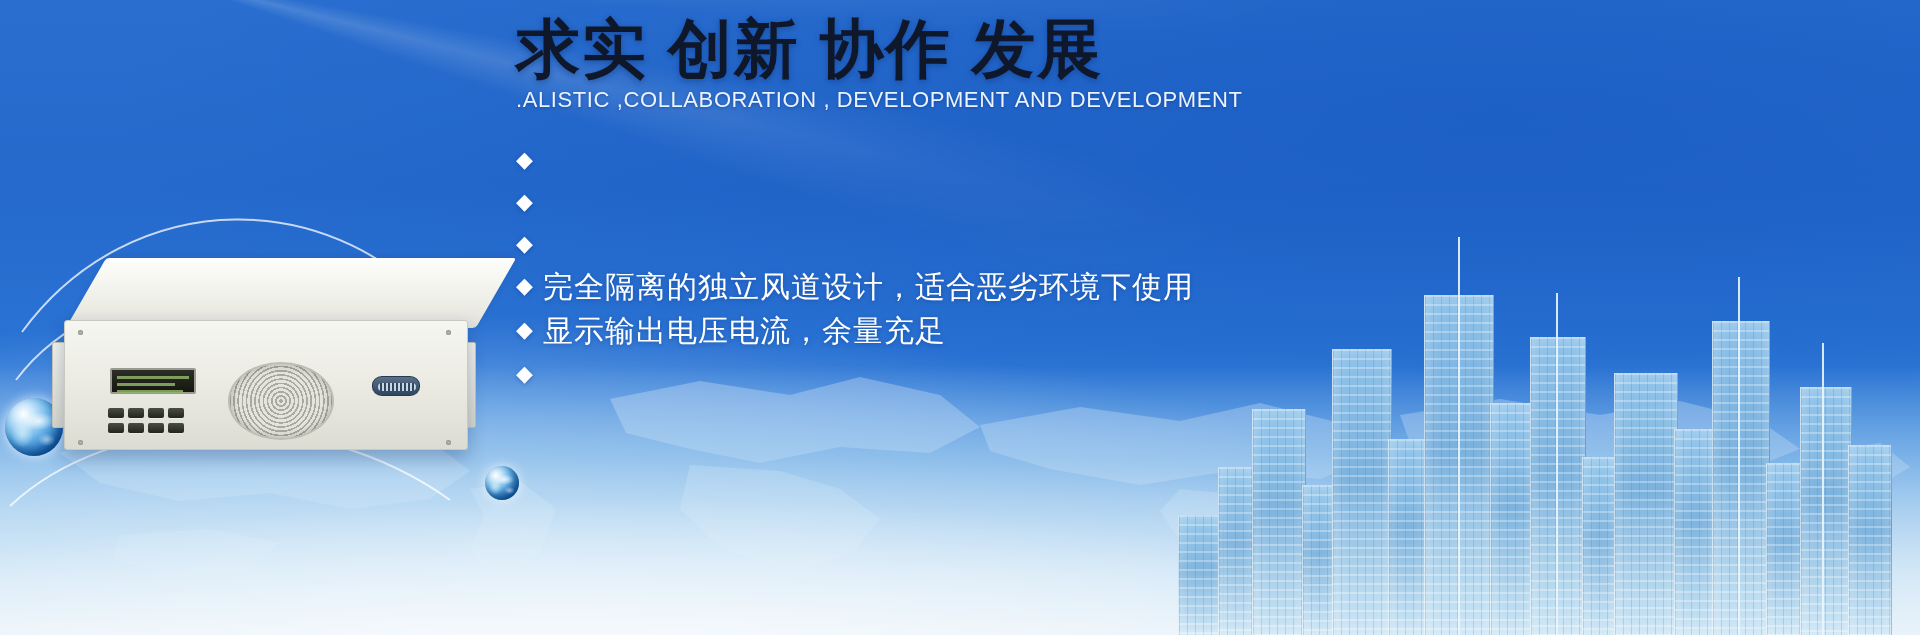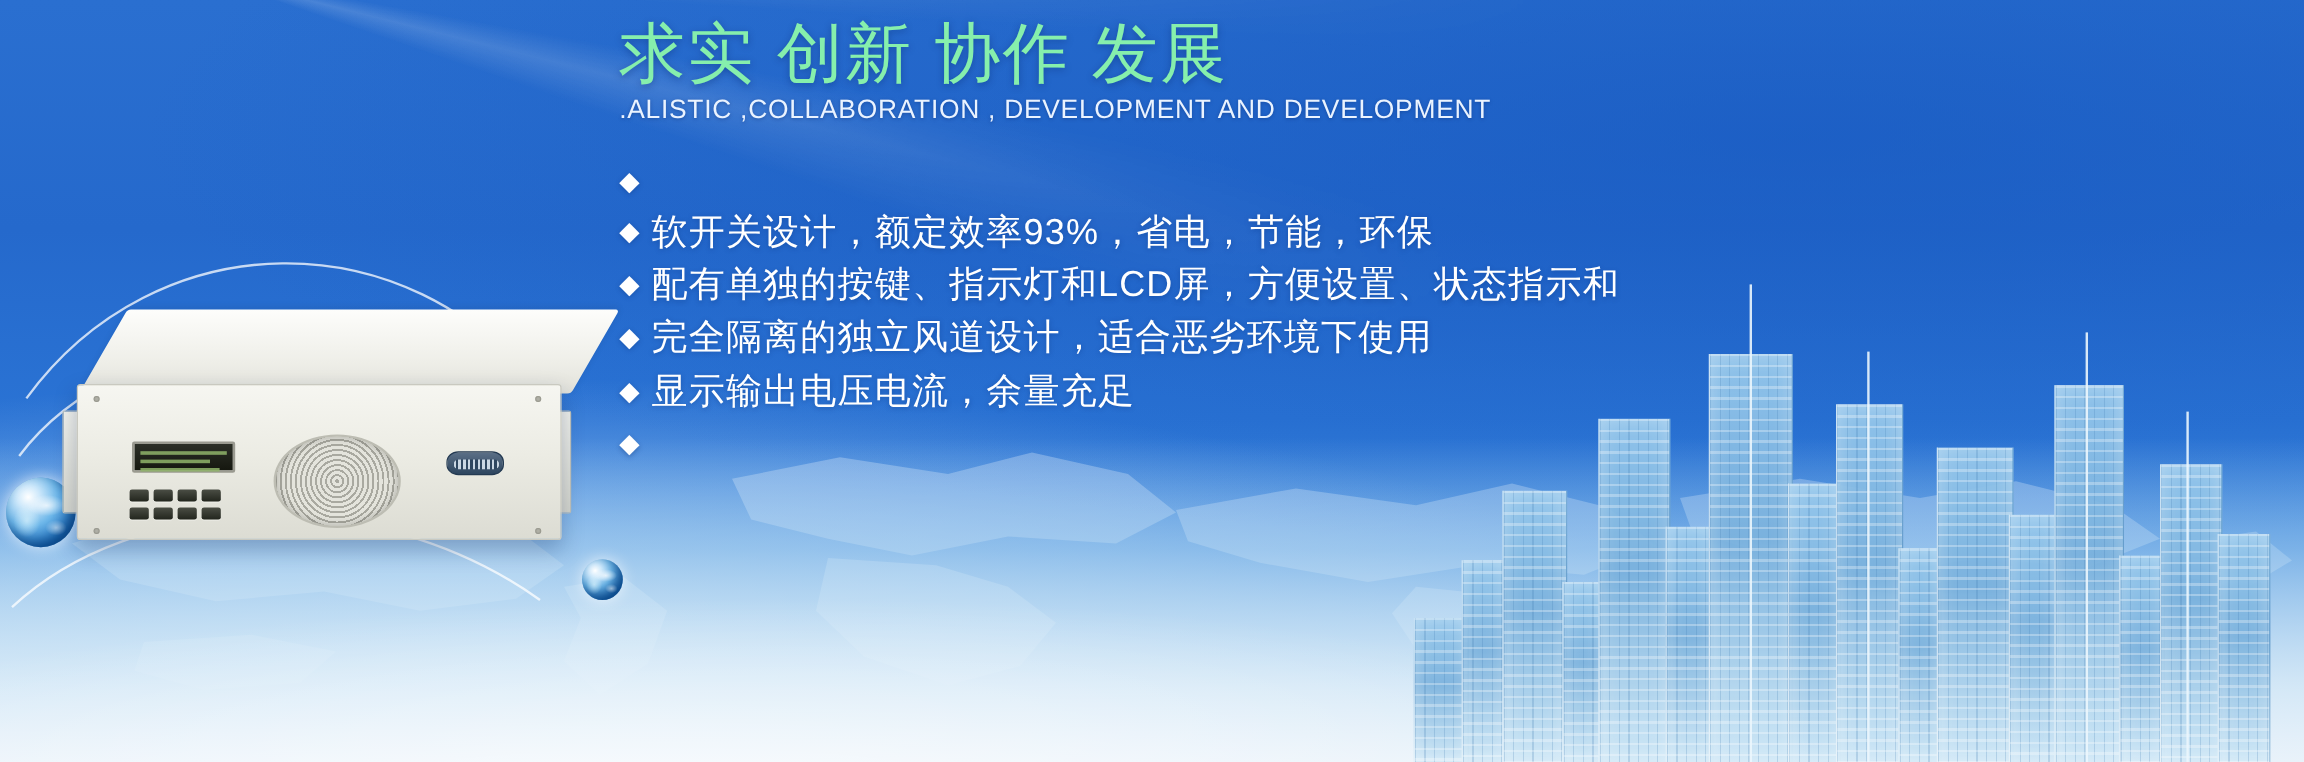--- a/index.html
+++ b/index.html
@@ -46,21 +46,21 @@
     background:linear-gradient(180deg, rgba(150,198,236,0) 0%, rgba(176,214,240,.55) 35%, rgba(219,236,248,.92) 78%, #e9f2fa 100%);
   }
   #ground-sheen{
     position:absolute;left:-10%;bottom:-60px;width:120%;height:300px;
     background:radial-gradient(60% 100% at 30% 100%, rgba(255,255,255,.85) 0%, rgba(255,255,255,0) 70%);
     transform:rotate(-2deg);
   }
   
   #copy{position:absolute;left:516px;top:16px;width:960px;}
   #headline{
-    color:#86efac;font-size:55px;font-weight:normal;line-height:1.05;letter-spacing:2px;
+    color:#0f172a;font-size:64px;font-weight:bold;line-height:1.05;letter-spacing:2px;
     text-shadow:0 2px 6px rgba(0,30,90,.35);white-space:nowrap;
   }
   #subhead{
     color:#eaf3ff;font-size:22px;letter-spacing:.6px;margin-top:4px;white-space:nowrap;
     text-shadow:0 1px 3px rgba(0,30,90,.35);
   }
   #bullets{margin-top:26px;}
   .bullet{
     display:flex;align-items:flex-start;color:#ffffff;font-size:30px;line-height:1.48;
     letter-spacing:1px;text-shadow:0 1px 4px rgba(0,40,110,.35);white-space:nowrap;
@@ -251,26 +251,24 @@
     <div id="subhead">.ALISTIC ,COLLABORATION , DEVELOPMENT AND DEVELOPMENT</div>
 
     <div id="bullets">
 
       <div class="bullet">
         <span class="diamond">◆</span>
       </div>
 
       <div class="bullet">
         <span class="diamond">◆</span>
-        <span>软开关设计，额定效率93%，省电，节能，环保</span>
-      </div>
-
-      <div class="bullet">
-        <span class="diamond">◆</span>
-        <span>配有单独的按键、指示灯和LCD屏，方便设置、状态指示和</span>
+      </div>
+
+      <div class="bullet">
+        <span class="diamond">◆</span>
       </div>
 
       <div class="bullet">
         <span class="diamond">◆</span>
         <span>完全隔离的独立风道设计，适合恶劣环境下使用</span>
       </div>
 
       <div class="bullet">
         <span class="diamond">◆</span>
         <span>显示输出电压电流，余量充足</span>

